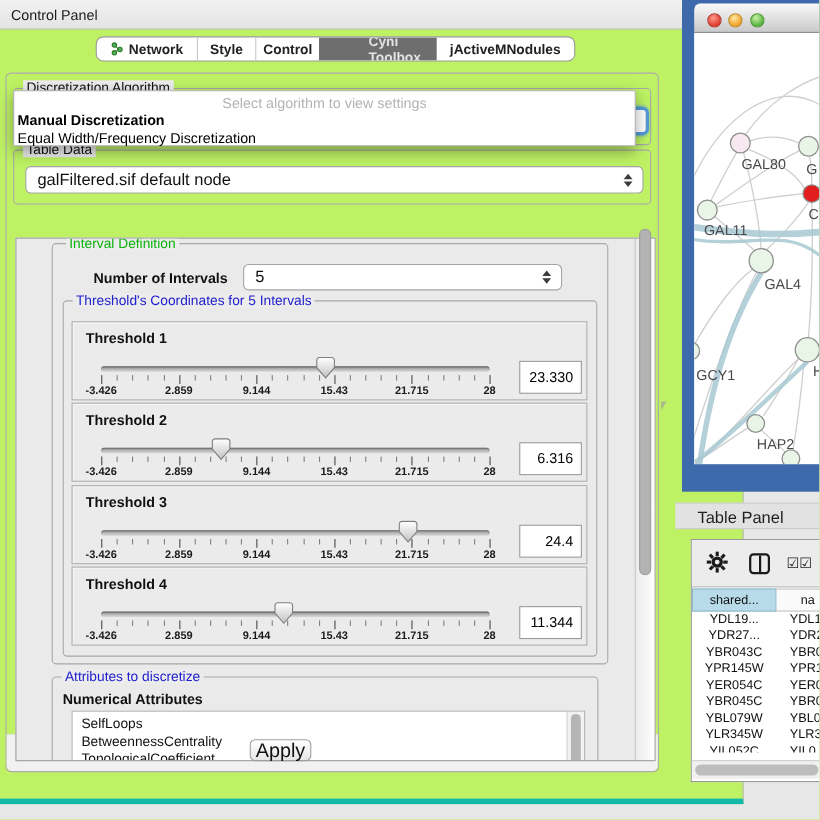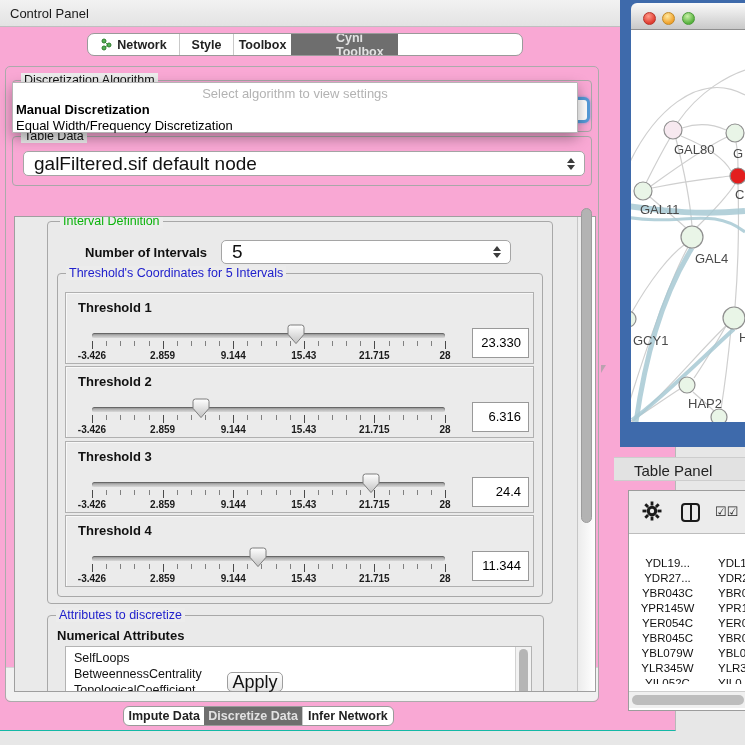--- a/index.html
+++ b/index.html
@@ -1,20 +1,20 @@
 <!DOCTYPE html>
 <html><head>
 <meta charset="utf-8">
 <style>
   * { margin:0; padding:0; box-sizing:border-box; }
   html,body { width:745px; height:745px; }
   body { font-family:"Liberation Sans",sans-serif; background:#e7e7e7; position:relative; overflow:hidden; }
 
   
-  #window { position:absolute; left:0; top:0; width:676px; height:731px; background:#f9a8d4; border-right:1px solid #b8b8b8; border-bottom:1px solid #14b8a6; }
+  #window { position:absolute; left:0; top:0; width:676px; height:731px; background:#bef264; border-right:1px solid #b8b8b8; border-bottom:5px solid #14b8a6; }
   #titlebar { position:absolute; left:0; top:0; width:100%; height:27px; background:linear-gradient(#f2f2f2,#e3e3e3); border-bottom:1px solid #bfbfbf; }
   #titlebar .title { position:absolute; left:10px; top:6px; font-size:13px; color:#1a1a1a; }
   #float-icon { position:absolute; right:37px; top:9px; width:11px; height:11px; border:2px solid #2a2a2a; border-radius:1px; }
   #close-icon { position:absolute; right:11px; top:5px; font-size:14px; font-weight:bold; color:#111; }
 
   
   #tabbar { position:absolute; left:87px; top:33px; width:436px; height:23px; background:#fff; border:1px solid #9a9a9a; border-radius:7px; display:flex; overflow:hidden; }
   .tabseg { height:100%; display:flex; align-items:center; justify-content:center; font-size:12.5px; font-weight:bold; color:#222; }
   .tabseg.sep { border-left:1px solid #c9c9c9; }
   .tabseg.dark { background:#6e6e6e; color:#e2e2e2;padding-left:45px; }
@@ -23,21 +23,21 @@
   
   .tgroup { position:absolute; border:1px solid #a8a8a8; border-radius:4px; }
   .tlabel { position:absolute; font-size:12.5px; color:#111; background:#ececec; padding:0 3px; white-space:nowrap; }
   .tlabel.green { color:#0bb30b; }
   .tlabel.blue { color:#2121cc; }
 
   #outer-group { position:absolute; left:5px; top:66px; width:594px; height:636px; border:1px solid #ababab; border-radius:5px; }
   #apply-row { position:absolute; left:6px; top:667px; width:592px; height:34px; background:#f1f1f1; border-top:1px solid #d6d6d6; border-radius:0 0 5px 5px; }
 
   
-  .combo { position:absolute; background:#fff; border:1px solid #a5a5a5; border-radius:5px; font-size:19px; color:#111; }
+  .combo { position:absolute; background:#fff; border:1px solid #a5a5a5; border-radius:5px; font-size:15px; color:#111; }
   .combo .val { position:absolute; left:10px; top:50%; transform:translateY(-50%); white-space:nowrap; }
   .arrows { position:absolute; right:9px; top:50%; transform:translateY(-50%); width:8px; height:12px; }
   .arrows:before { content:""; position:absolute; left:0; top:0; border-left:4px solid transparent; border-right:4px solid transparent; border-bottom:5px solid #3c3c3c; }
   .arrows:after { content:""; position:absolute; left:0; bottom:0; border-left:4px solid transparent; border-right:4px solid transparent; border-top:5px solid #3c3c3c; }
 
   
   #focus-combo { position:absolute; left:560px; top:97px; width:30px; height:26px; background:#fff; border:3px solid #549ad8; border-radius:6px; box-shadow:0 0 3px rgba(84,154,216,.8); z-index:5; }
 
   
   #popup { position:absolute; left:12px; top:82px; width:566px; height:51px; background:#fff; border:1px solid #b5b5b5; border-radius:1px; box-shadow:0 5px 14px rgba(0,0,0,.35); z-index:40; }
@@ -133,24 +133,27 @@
         <circle cx="4" cy="3" r="2" fill="#52b152" stroke="#2d7a2d"></circle>
         <circle cx="4" cy="10" r="2" fill="#52b152" stroke="#2d7a2d"></circle>
         <circle cx="9" cy="7" r="2" fill="#52b152" stroke="#2d7a2d"></circle>
       </svg>
       <span>Network</span>
     </div>
     <div class="tabseg sep" style="width:54px">
         <span>Style</span>
       </div>
     <div class="tabseg sep" style="width:58px">
-        <span>Toolbox</span>
+        <span>Control</span>
       </div>
     <div class="tabseg dark" style="width:107px">
         <span>Cyni Toolbox</span>
+      </div>
+    <div class="tabseg" style="width:126px">
+        <span>jActiveMNodules</span>
       </div>
   </div>
 
   <div id="outer-group"></div>
   <div id="apply-row"></div>
 
   <div class="tgroup" style="left:12px; top:80px; width:580px; height:52px;">
     <span class="tlabel" style="left:8px; top:-8px;">Discretization Algorithm</span>
   </div>
   <div id="focus-combo"></div>
@@ -360,31 +363,20 @@
         </div>
       <div id="attr-scroll-track">
         <div id="attr-scroll-thumb"></div>
       </div>
     </div>
   </div>
   <div id="vthumb"></div>
 
   <div id="apply-btn">Apply</div>
 
-  <div id="bottom-tabs">
-    <div class="btabseg" style="width:81px">
-        <span>Impute Data</span>
-      </div>
-    <div class="btabseg dark" style="width:98px">
-        <span>Discretize Data</span>
-      </div>
-    <div class="btabseg" style="width:92px; border-left:1px solid #c9c9c9">
-        <span>Infer Network</span>
-      </div>
-  </div>
 </div>
 
 <div id="blue-frame"></div>
 <div id="mac-titlebar">
   <div class="light" id="light-red"></div>
   <div class="light" id="light-yellow"></div>
   <div class="light" id="light-green"></div>
 </div>
 <div id="net-canvas">
   <svg id="net-svg" width="114" height="392" viewBox="631 30 114 392">
@@ -449,20 +441,24 @@
           <rect x="8.6" y="15.5" width="2.8" height="4" transform="rotate(45 10 10)"></rect>
           <rect x="0.5" y="8.6" width="4" height="2.8" transform="rotate(45 10 10)"></rect>
           <rect x="15.5" y="8.6" width="4" height="2.8" transform="rotate(45 10 10)"></rect>
         </g>
       </g>
       <circle cx="10" cy="10" r="2.2" fill="#ececec"></circle>
     </svg>
     <div id="split-icon"></div>
     <span id="check-icons">☑☑</span>
   </div>
+  <div id="tp-header">
+    <div id="tp-col1">shared...</div>
+    <div id="tp-col2">na</div>
+  </div>
   <div id="tp-rows">
       <div class="tp-row">
         <span class="tp-c1">YDL19...</span>
         <span class="tp-c2">YDL1</span>
       </div>
       <div class="tp-row">
         <span class="tp-c1">YDR27...</span>
         <span class="tp-c2">YDR2</span>
       </div>
       <div class="tp-row">

